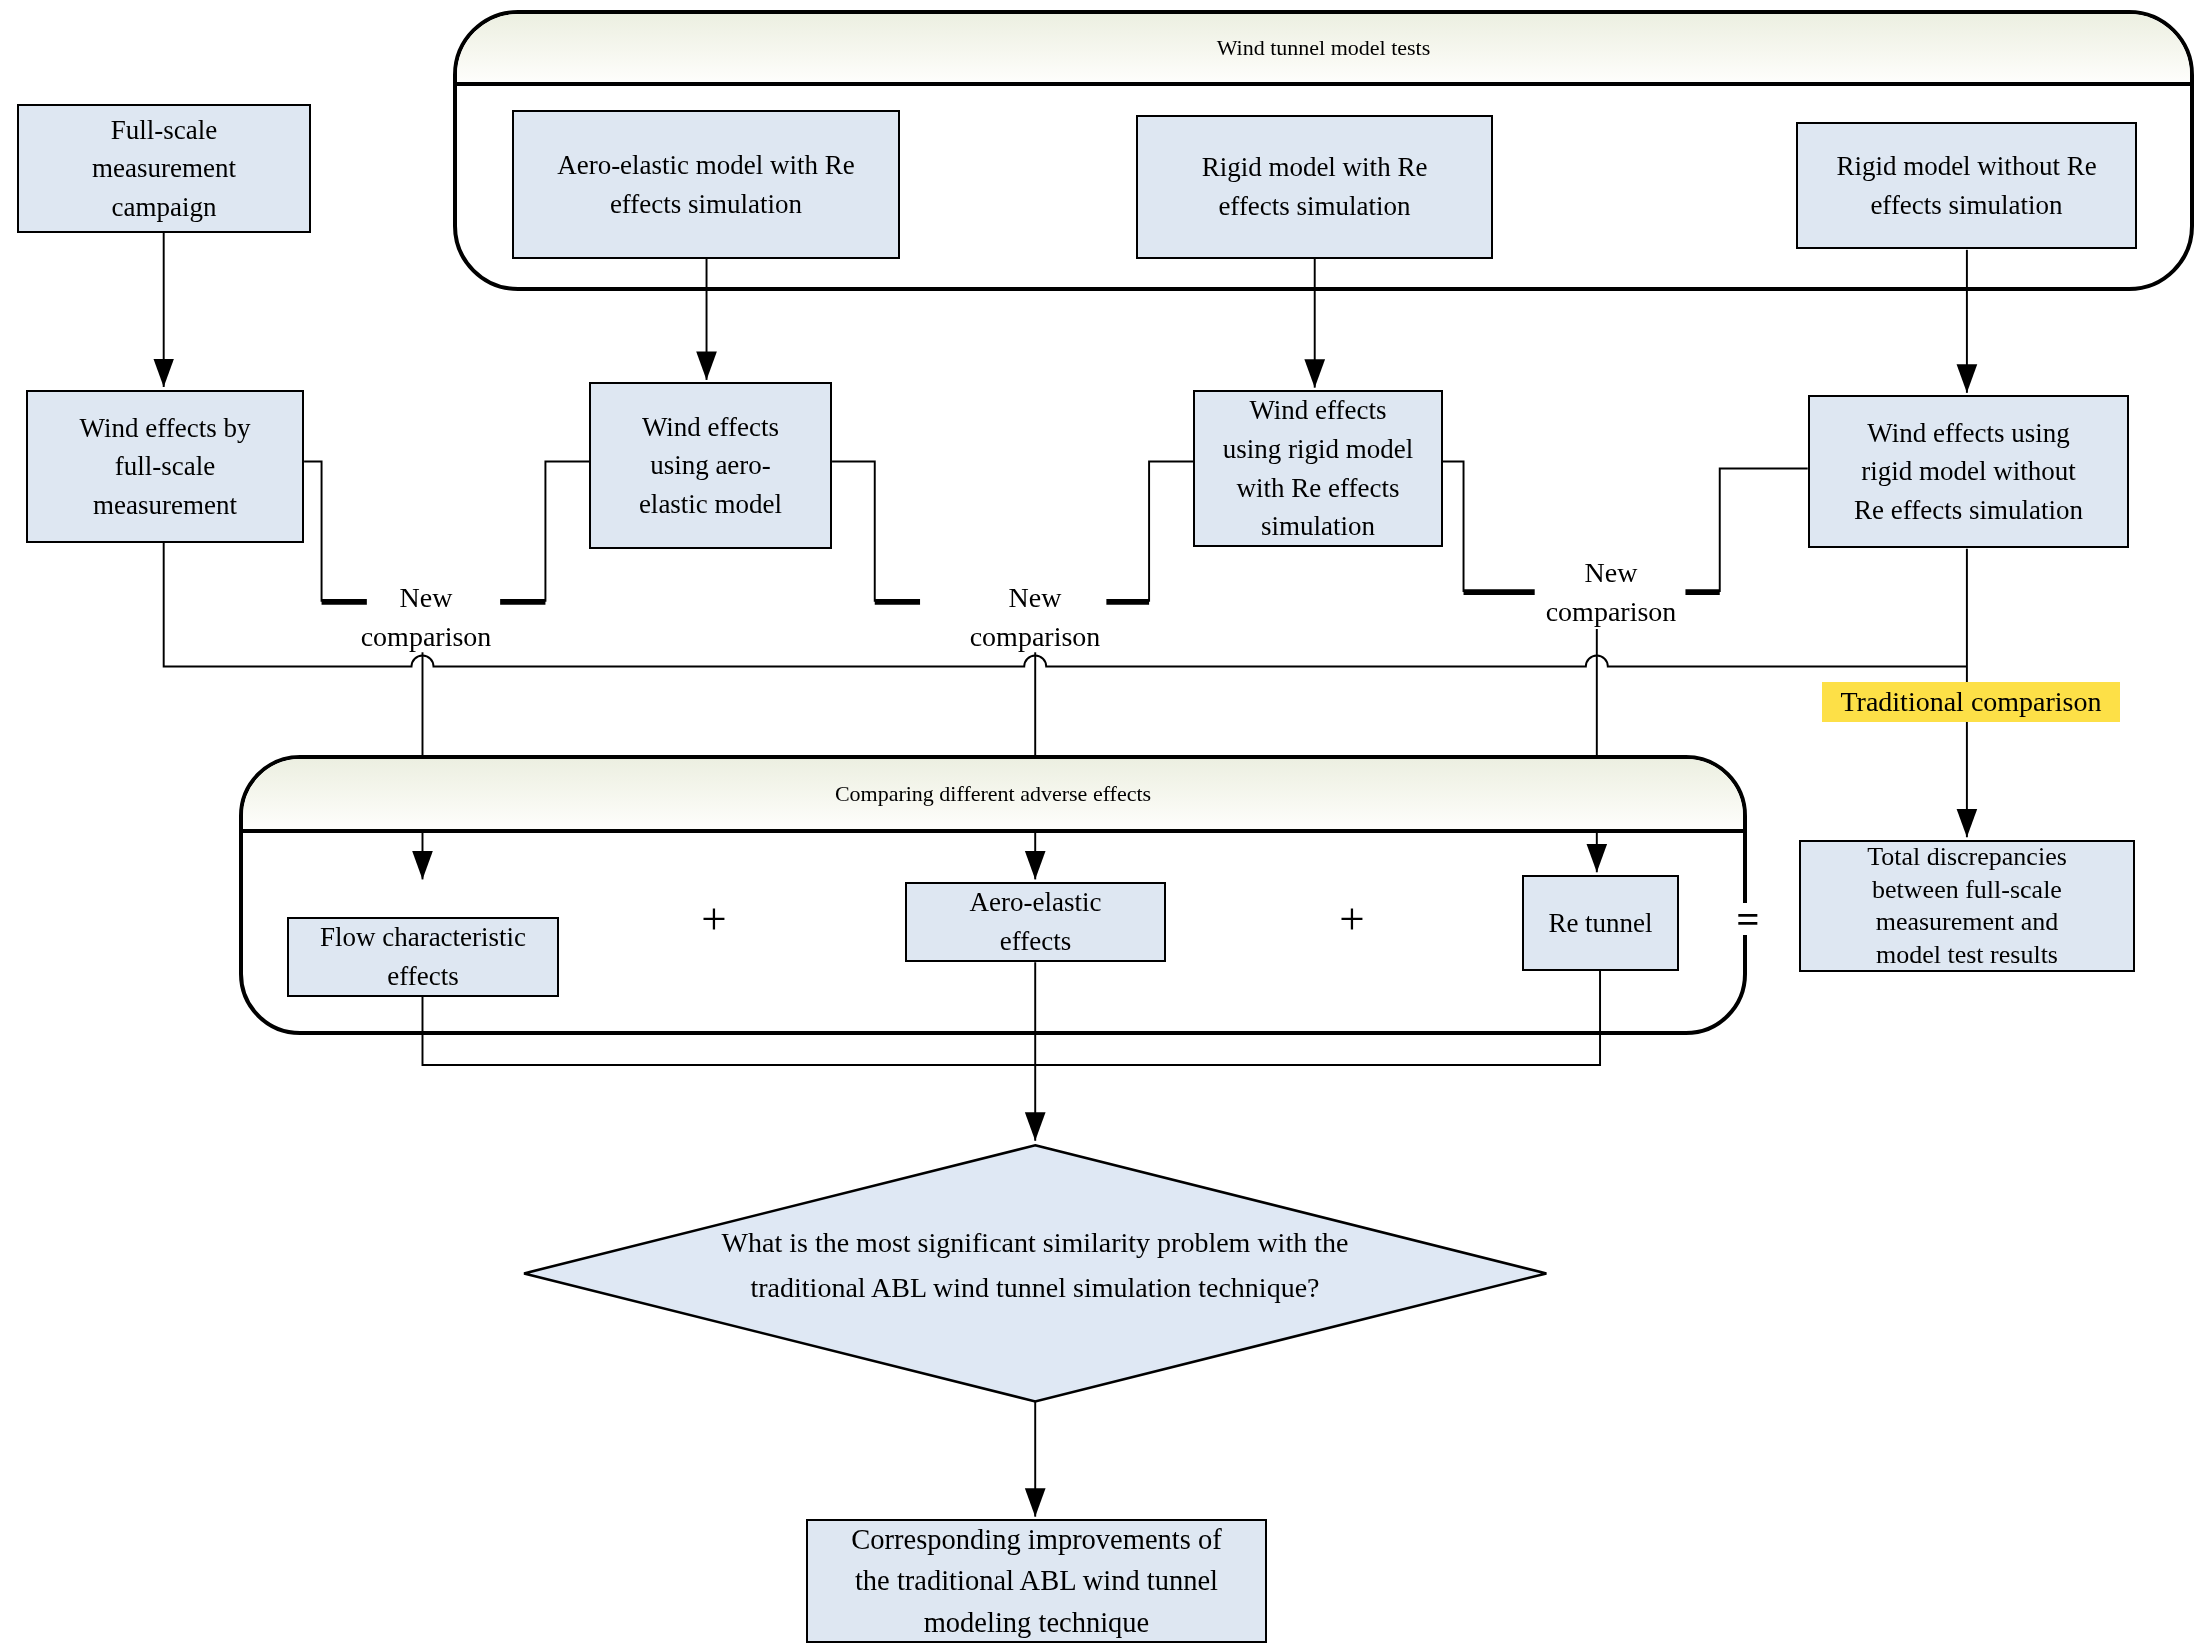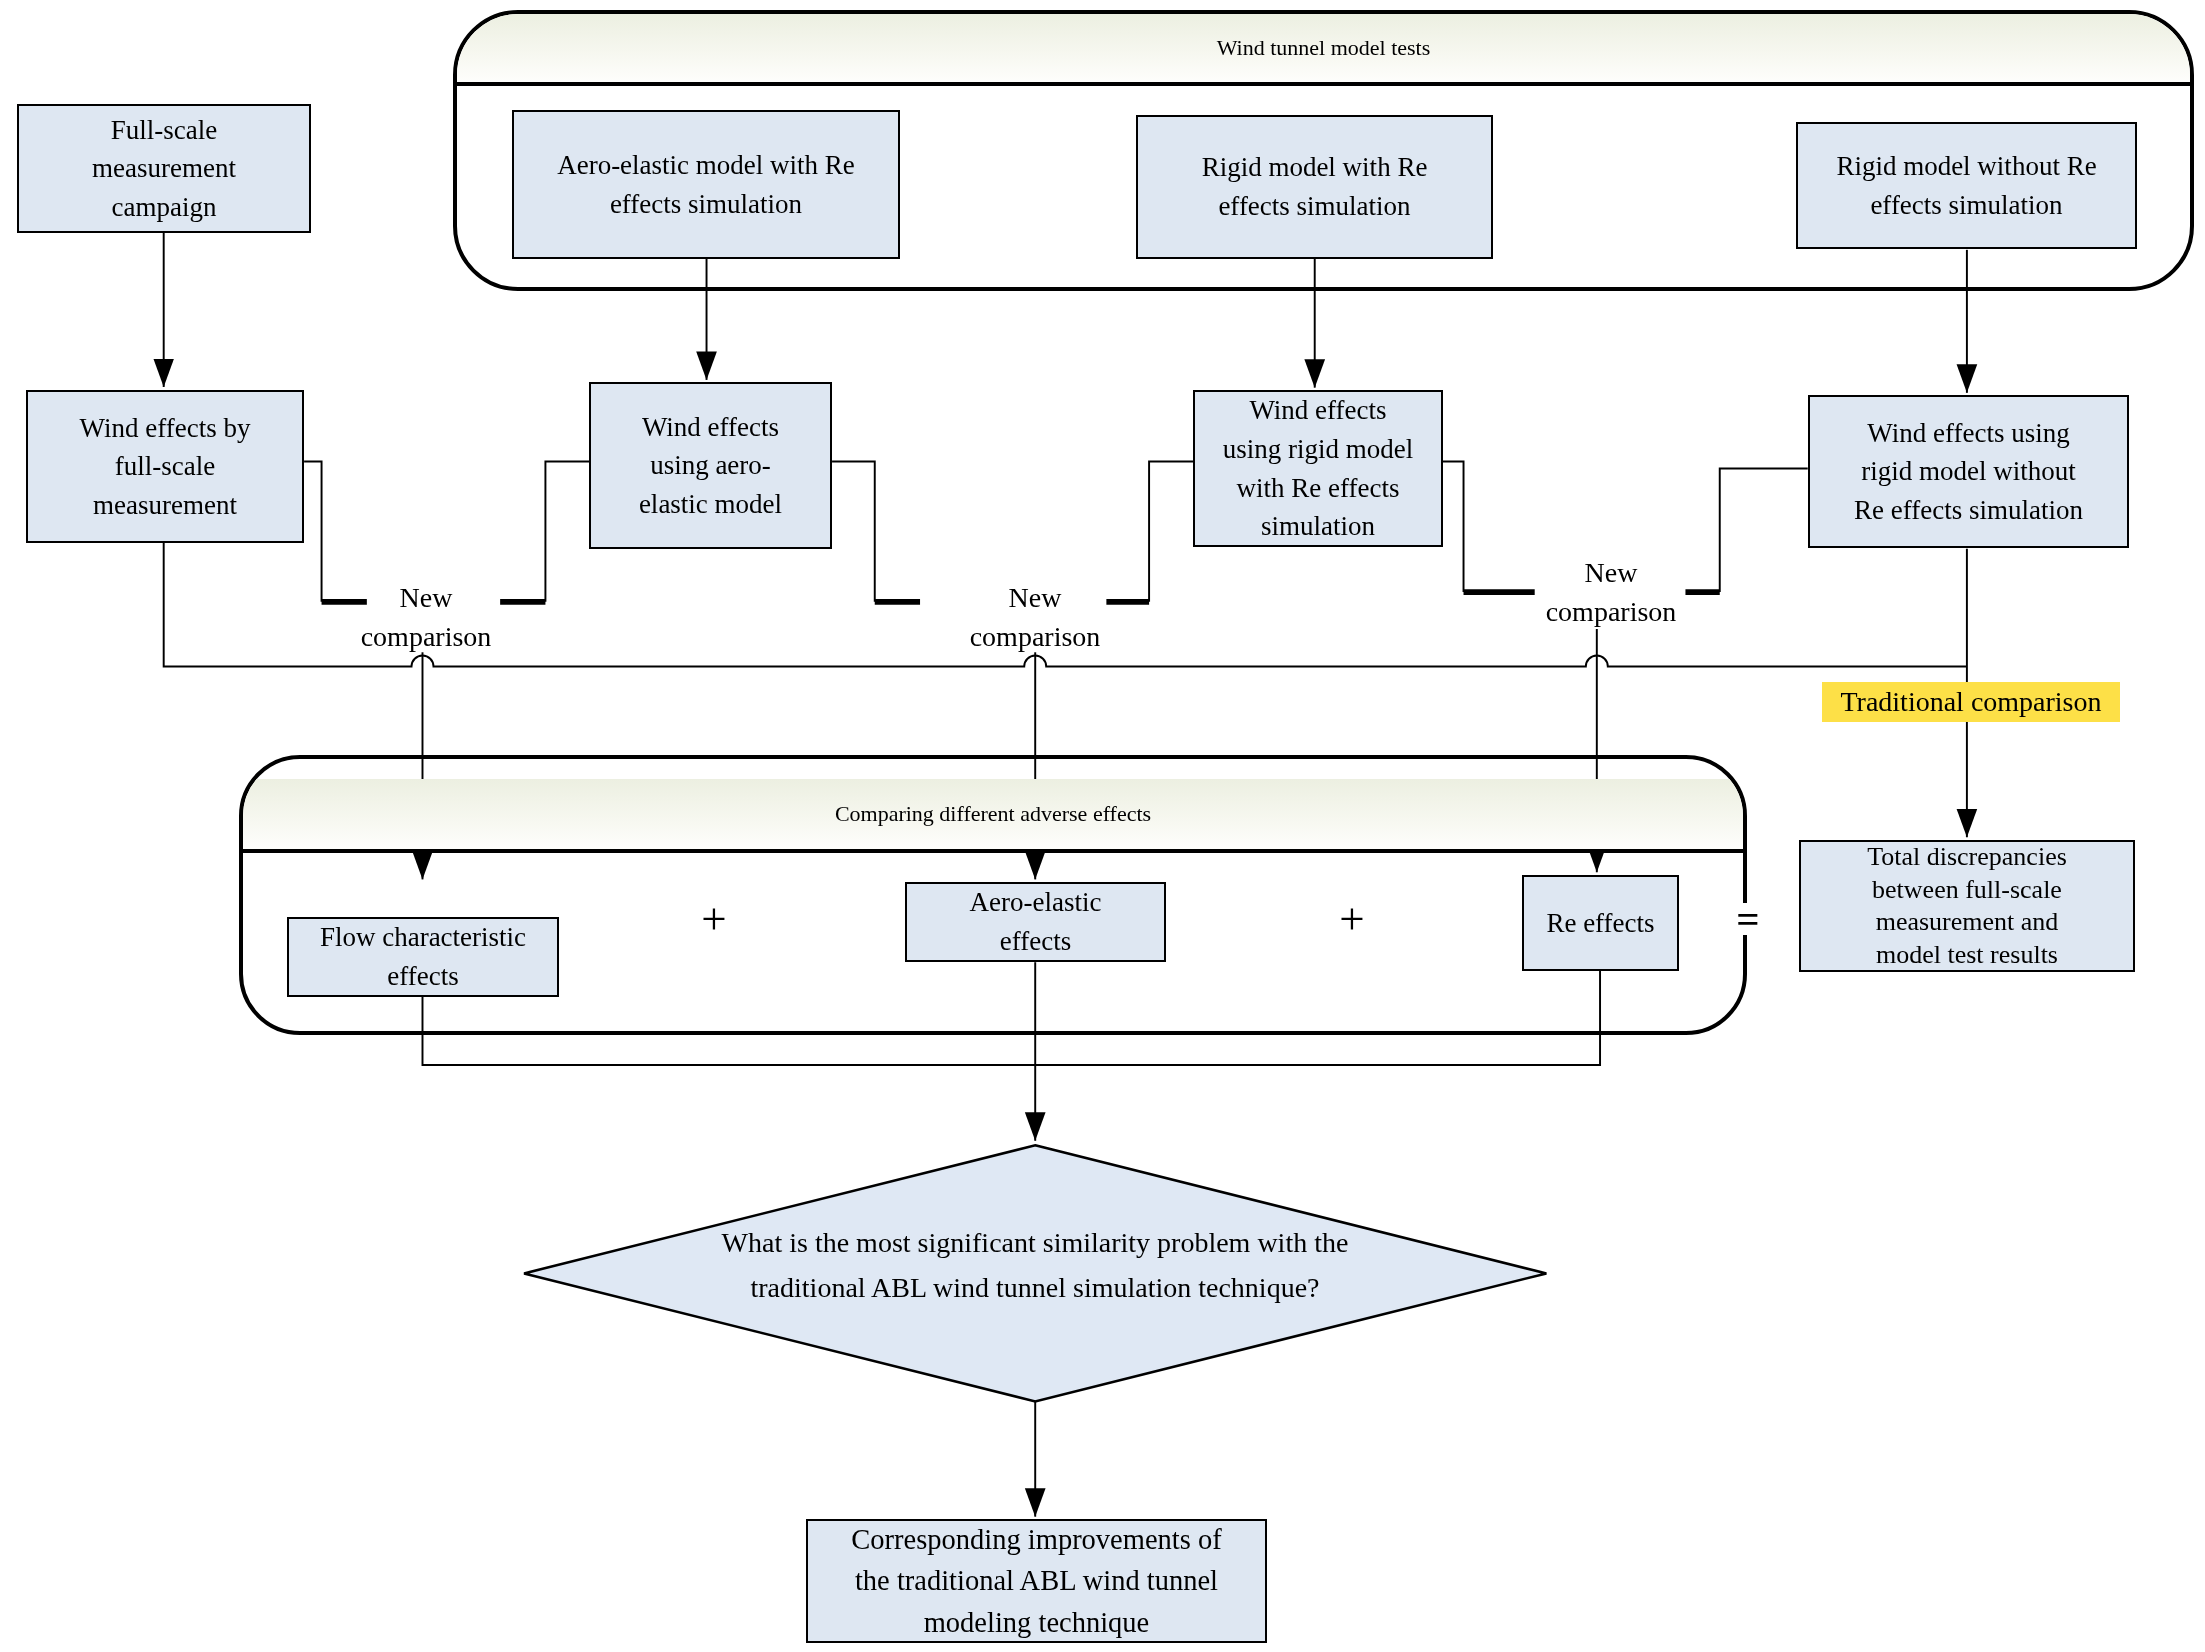--- a/index.html
+++ b/index.html
@@ -43,21 +43,21 @@
     background: linear-gradient(180deg, #ecefe1 0%, #f6f7ef 55%, #fefefc 100%);
     border-bottom: 4.5px solid #000000;
     display: flex;
     align-items: center;
     justify-content: center;
     font-size: 22px;
   }
   #ct-top { left: 453px; top: 9.7px;  width: 1741px; height: 281px; }
   #ct-top .gheader { height: 68px; }
   #ct-mid { left: 239px; top: 755px; width: 1508px; height: 280px; border-radius: 61px; }
-  #ct-mid .gheader { height: 70px; margin-top: 20px; }
+  #ct-mid .gheader { height: 70px; }
 
   
   .node {
     position: absolute;
     box-sizing: border-box;
     background: #dee7f2;
     border: 2.6px solid #000000;
     display: flex;
     align-items: center;
     justify-content: center;
@@ -203,21 +203,21 @@
 with Re effects
 simulation</div>
   <div class="node" id="bx-we-rigid-without">Wind effects using
 rigid model without
 Re effects simulation</div>
 
   <div class="node" id="bx-flow">Flow characteristic
 effects</div>
   <div class="node" id="bx-aero-eff">Aero-elastic
 effects</div>
-  <div class="node" id="bx-re-eff">Re effects</div>
+  <div class="node" id="bx-re-eff">Re tunnel</div>
 
   <div class="node" id="bx-total">Total discrepancies
 between full-scale
 measurement and
 model test results</div>
   <div class="node" id="bx-improve">Corresponding improvements of
 the traditional ABL wind tunnel
 modeling technique</div>
 
   <div class="flabel" id="lbl-new1">New

